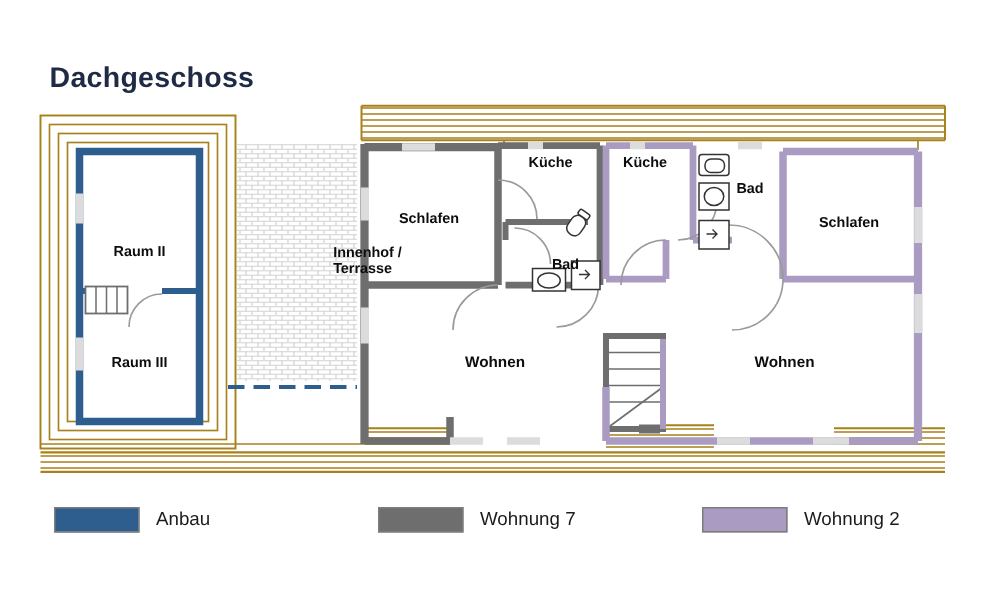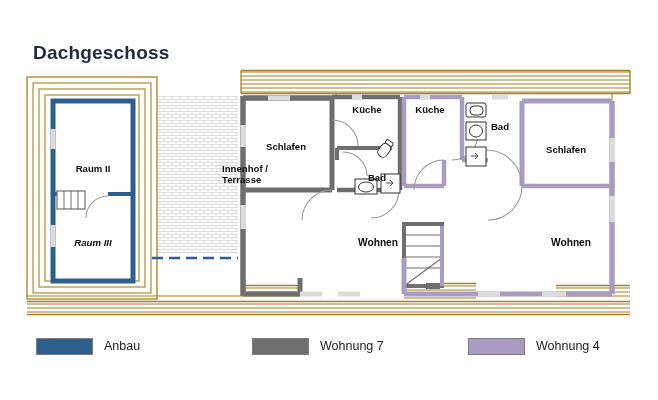--- a/index.html
+++ b/index.html
@@ -23,21 +23,21 @@
   .lg-tx{position:absolute;left:68px;top:0px;font-size:12.5px;color:#1b1b1b;white-space:nowrap;line-height:21px;}
   #lg0{left:36px;top:0;}
   #lg1{left:252px;top:0;}
   #lg2{left:468px;top:0;}
   
   .rl{
     position:absolute;font-weight:bold;color:#0d0d0d;
     font-size:9.6px;text-align:left;line-height:11px;
     white-space:pre-line;transform:translate(-50%,-50%);
   }
-  .rl.big{font-size:10.2px;margin-left:48px;}
+  .rl.big{font-size:10.2px;}
 </style>
 </head>
 <body>
 
 <svg id="plan" viewBox="0 0 658 400">
   <defs>
 
     <pattern id="brick" width="8" height="6" patternUnits="userSpaceOnUse">
       <rect width="8" height="6" fill="#ffffff"></rect>
       <path d="M0 0.5 H8 M0 3.5 H8" stroke="#d2d2d2" stroke-width="0.8"></path>
@@ -202,21 +202,21 @@
     <rect x="466" y="122" width="20" height="18"></rect>
     <ellipse cx="476" cy="131" rx="6.5" ry="6"></ellipse>
     <rect x="466" y="147" width="20" height="19"></rect>
     <path d="M471 156 h7 M475 153 l3 3 -3 3" stroke-width="0.9"></path>
   </g>
 </svg>
 
 <div class="ttl">Dachgeschoss</div>
 
 <div class="rl" style="left:93px;top:148px;margin-top:20px;">Raum II</div>
-<div class="rl" style="left:93px;top:242px;font-style:italic;">Raum III</div>
+<div class="rl" style="left:93px;top:242px;">Raum III</div>
 <div class="rl" style="left:213px;top:174px;margin-left:32px;">Innenhof /
 Terrasse</div>
 
 <div class="rl" style="left:286px;top:146px;">Schlafen</div>
 <div class="rl" style="left:367px;top:109px;">Küche</div>
 <div class="rl" style="left:377px;top:177px;">Bad</div>
 <div class="rl big" style="left:330px;top:242px;">Wohnen</div>
 
 <div class="rl" style="left:430px;top:109px;">Küche</div>
 <div class="rl" style="left:500px;top:126px;">Bad</div>
@@ -227,15 +227,15 @@
   <div class="lg-item" id="lg0">
     <div class="lg-sw" style="background:#2E5E8E;"></div>
     <div class="lg-tx">Anbau</div>
   </div>
   <div class="lg-item" id="lg1">
     <div class="lg-sw" style="background:#6E6E6E;"></div>
     <div class="lg-tx">Wohnung 7</div>
   </div>
   <div class="lg-item" id="lg2">
     <div class="lg-sw" style="background:#A99BC1;"></div>
-    <div class="lg-tx">Wohnung 4</div>
+    <div class="lg-tx">Wohnung 2</div>
   </div>
 </div>
 
 </body></html>

